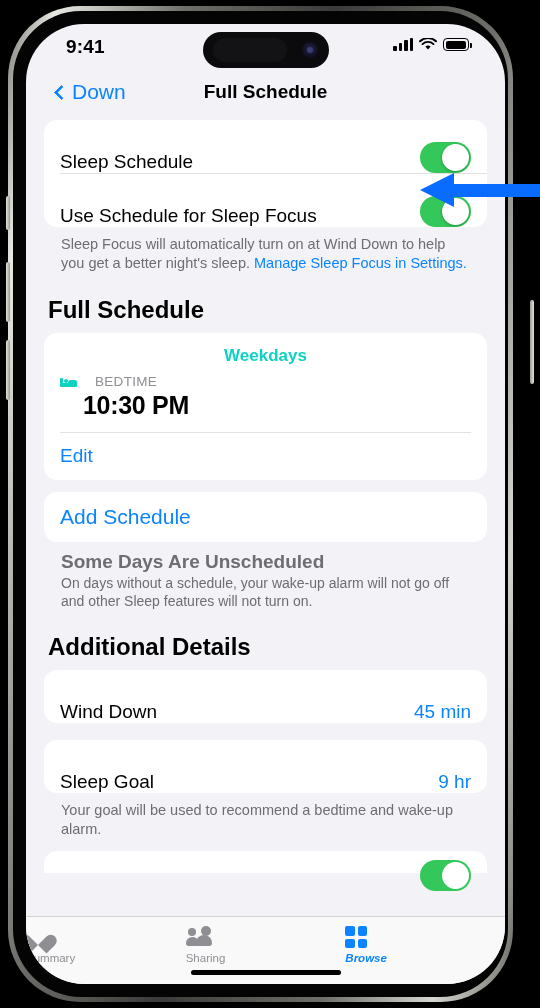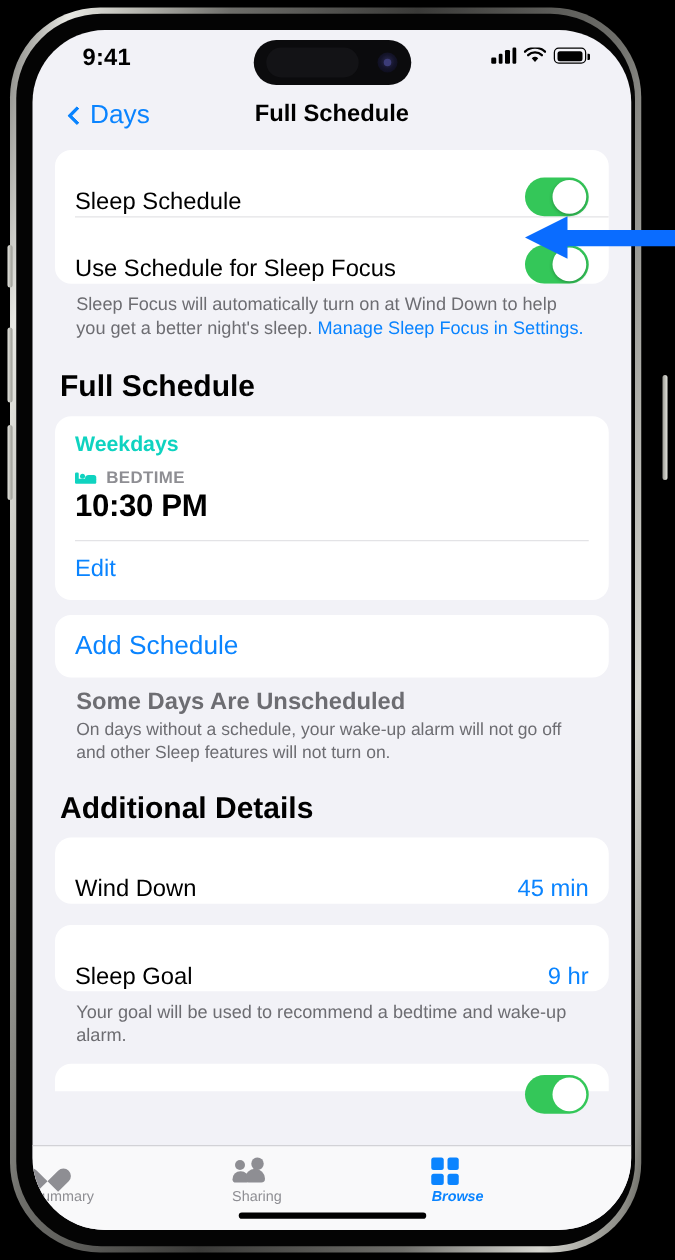--- a/index.html
+++ b/index.html
@@ -74,25 +74,25 @@
   .switch{ width:51px; height:31px; border-radius:16px; background:#34C759; position:relative; flex:none; }
   .switch i{ position:absolute; right:2px; top:2px; width:27px; height:27px; border-radius:50%;
     background:#fff; box-shadow:0 1px 3px rgba(0,0,0,.28); }
 
   .footnote{ font-size:14.5px; line-height:1.33; color:#6D6D72; padding:8px 17px 0 17px; }
   .footnote a{ color:#0A84FF; text-decoration:none; }
 
   .section-title{ font-size:24px; font-weight:bold; color:#000; padding:22px 4px 9px 4px; }
 
   
-  .sched-body{ padding:13px 16px 12px 16px; }
+  .sched-body{ padding:13px 16px 12px 16px;text-align:center; }
   .sched-days{ font-size:17px; font-weight:bold; color:#0FD3C0; margin-bottom:7px; }
   .sched-cols{ display:flex; }
   .sched-col{ width:152px; }
-  .sched-head{ display:flex; align-items:center; gap:8px; height:17px;font-weight:bold; }
+  .sched-head{ display:flex; align-items:center; gap:18px; height:17px; }
   .sched-head span{ font-size:13.5px; color:#8E8E93; letter-spacing:.3px; }
   .sched-time{ font-size:25px; font-weight:bold; color:#000; margin-top:1px; letter-spacing:-.3px; }
   .edit-row{ padding:12px 16px 13px 16px; font-size:19px; color:#0A84FF; }
 
   .add-row{ padding:0 16px; height:50px; display:flex; align-items:center; font-size:21px; color:#0A84FF; }
 
   .note-title{ font-size:19px; font-weight:bold; color:#6D6D72; padding:9px 17px 0 17px; }
   .note-body{ font-size:14px; line-height:1.33; color:#6D6D72; padding:1px 17px 0 17px; }
 
   .gap{ height:17px; }
@@ -181,21 +181,21 @@
         </svg>
         <span class="batt">
             <i></i>
           </span>
       </div>
     </div>
 
     <div class="navbar">
       <div class="nav-back">
         <span class="chev"></span>
-        <span class="nav-back-label">Days</span>
+        <span class="nav-back-label">Down</span>
       </div>
       <div class="nav-title">Full Schedule</div>
     </div>
 
     <div class="content">
 
       <div class="card">
         <div class="row">
           <span class="row-label">Sleep Schedule</span>
           <span class="switch">

